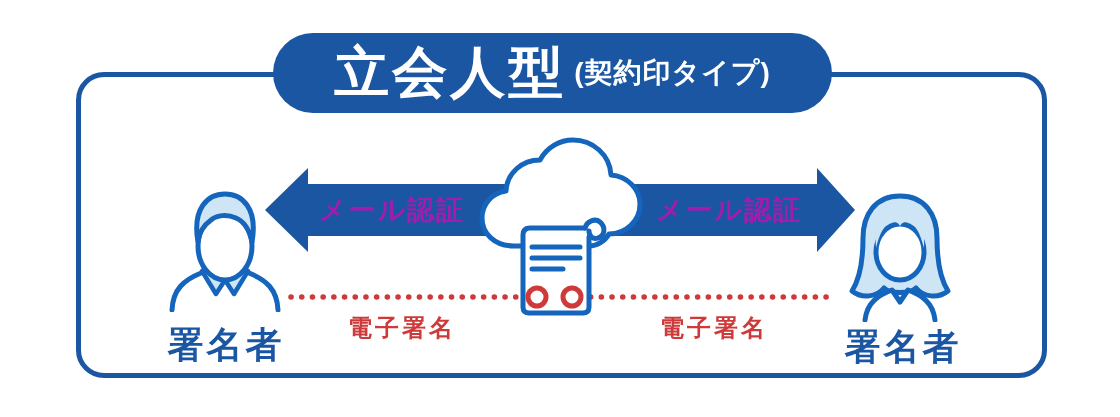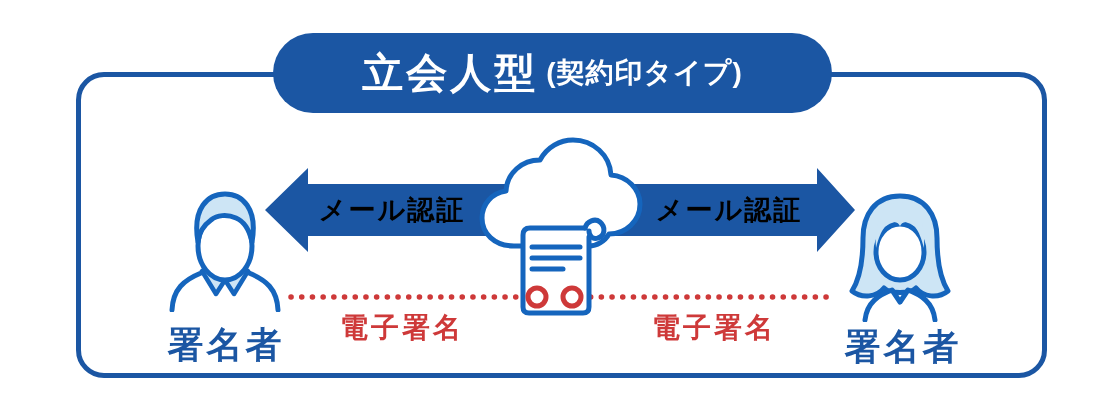--- a/index.html
+++ b/index.html
@@ -27,40 +27,40 @@
   }
   .title-pill{
     position:absolute;
     left:273px;top:33px;width:559px;height:80px;
     background:var(--primary-blue);
     border-radius:40px;
     display:flex;align-items:center;justify-content:center;
     color:#fff;
   }
   .title-main{
-    font-size:41px;font-weight:bold;letter-spacing:3px;
+    font-size:55px;font-weight:bold;letter-spacing:3px;
   }
   .title-sub{
     font-size:28px;font-weight:bold;margin-left:8px;letter-spacing:1px;
   }
   .abs{position:absolute;}
   .label{
     position:absolute;
     transform:translate(-50%,-50%);
     white-space:nowrap;
     font-weight:bold;
   }
   .label-mail{
-    color:#000000;font-size:27px;letter-spacing:2px;
+    color:#a21caf;font-size:27px;letter-spacing:2px;
   }
   .label-signer{
     color:var(--primary-blue);font-size:36px;letter-spacing:3px;
   }
   .label-esign{
-    color:var(--accent-red);font-size:28px;letter-spacing:3px;font-family:Liberation Serif, serif;
+    color:var(--accent-red);font-size:24px;letter-spacing:3px;font-family:Liberation Serif, serif;
   }
   
   .fill-primary{fill:var(--primary-blue);}
   .stroke-icon{stroke:var(--icon-blue);stroke-width:5;fill:none;stroke-linecap:round;stroke-linejoin:round;}
   .fill-white-stroke{fill:#fff;stroke:var(--icon-blue);stroke-width:5;stroke-linecap:round;stroke-linejoin:round;}
   .fill-hair{fill:var(--light-blue);stroke:var(--icon-blue);stroke-width:5;stroke-linejoin:round;}
   .fill-hair-nostroke{fill:var(--light-blue);stroke:none;}
   .fill-collar{fill:var(--light-blue);stroke:var(--icon-blue);stroke-width:4.5;stroke-linejoin:round;}
   .doc-line{stroke:var(--icon-blue);stroke-width:5;stroke-linecap:round;fill:none;}
   .seal-circle{stroke:var(--accent-red);stroke-width:5;fill:#fff;}

